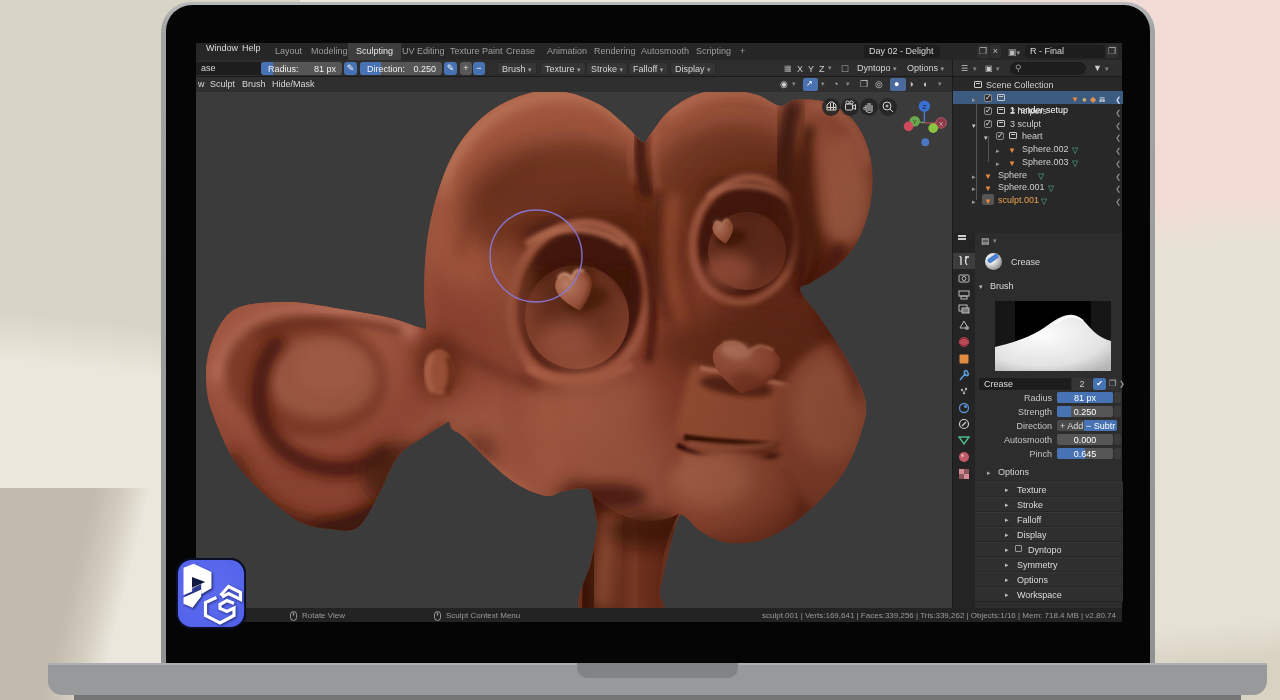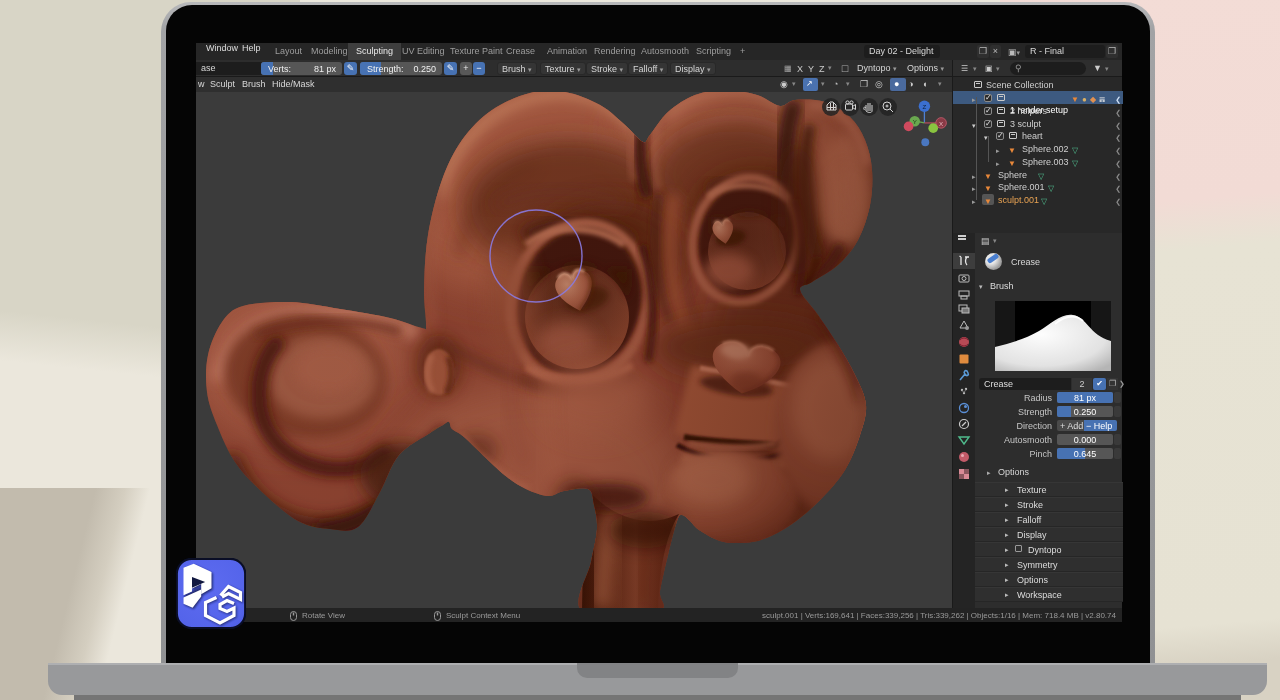--- a/index.html
+++ b/index.html
@@ -99,27 +99,27 @@
     <div class="mbtn" style="left:794px;width:11px;color:#bbb;text-align:center;line-height:13px;">×</div>
     <span style="position:absolute;left:812px;top:4px;color:#bbb;">▣<i style="font-size:7px;color:#999;font-style:normal;">▾</i></span>
     <div class="fld" style="left:829px;width:80px;">R - Final</div>
     <div class="mbtn" style="left:910px;width:12px;color:#bbb;text-align:center;line-height:13px;">❐</div>
   </div>
 
   <div class="abs" id="row2">
     <div class="fld" style="left:0;width:77px;border-radius:0 3px 3px 0;">ase</div>
     <div class="slider" style="left:65px;width:81px;">
       <div class="fill" style="width:12px;"></div>
-      <span class="lab">Verts:</span>
+      <span class="lab">Radius:</span>
         <span class="val">81 px</span>
     </div>
     <div class="bluebtn" style="left:148px;width:13px;line-height:13px;">✎</div>
     <div class="slider" style="left:164px;width:82px;">
       <div class="fill" style="width:21px;"></div>
-      <span class="lab">Strength:</span>
+      <span class="lab">Direction:</span>
         <span class="val">0.250</span>
     </div>
     <div class="bluebtn" style="left:248px;width:13px;line-height:13px;">✎</div>
     <div class="graybtn" style="left:264px;width:12px;line-height:13px;">+</div>
     <div class="bluebtn" style="left:277px;width:12px;line-height:12px;">−</div>
     <div class="drop" style="left:301px;">Brush <i>▾</i></div>
     <div class="drop" style="left:344px;">Texture <i>▾</i></div>
     <div class="drop" style="left:390px;">Stroke <i>▾</i></div>
     <div class="drop" style="left:432px;">Falloff <i>▾</i></div>
     <div class="drop" style="left:474px;">Display <i>▾</i></div>
@@ -601,21 +601,21 @@
       <div style="position:absolute;left:104px;top:173px;width:56px;height:11px;background:#565656;border-radius:2px;overflow:hidden;">
         <div style="position:absolute;left:0;top:0;bottom:0;width:14px;background:#4772b3;"></div>
         <span style="position:absolute;left:0;right:0;top:0.5px;text-align:center;color:#fff;">0.250</span>
       </div>
       <div style="position:absolute;left:161px;top:173px;width:7px;height:11px;background:#3a3a3a;border-radius:2px;"></div>
 <span class="plab" style="right:70px;top:188px;">Direction</span>
 <div style="position:absolute;left:104px;top:187px;width:27px;height:11px;background:#4a4a4a;border-radius:2px 0 0 2px;color:#ddd;">
         <span style="position:absolute;left:3px;top:0.5px;">+ Add</span>
       </div>
 <div style="position:absolute;left:131px;top:187px;width:33px;height:11px;background:#4772b3;color:#fff;border-radius:0 2px 2px 0;">
-        <span style="position:absolute;left:2px;top:0.5px;">− Help</span>
+        <span style="position:absolute;left:2px;top:0.5px;">− Subtr</span>
       </div>
 <span class="plab" style="right:70px;top:202px;">Autosmooth</span>
       <div style="position:absolute;left:104px;top:201px;width:56px;height:11px;background:#565656;border-radius:2px;overflow:hidden;">
         <div style="position:absolute;left:0;top:0;bottom:0;width:0px;background:#4772b3;"></div>
         <span style="position:absolute;left:0;right:0;top:0.5px;text-align:center;color:#fff;">0.000</span>
       </div>
       <div style="position:absolute;left:161px;top:201px;width:7px;height:11px;background:#3a3a3a;border-radius:2px;"></div>
 <span class="plab" style="right:70px;top:216px;">Pinch</span>
       <div style="position:absolute;left:104px;top:215px;width:56px;height:11px;background:#565656;border-radius:2px;overflow:hidden;">
         <div style="position:absolute;left:0;top:0;bottom:0;width:28px;background:#4772b3;"></div>

